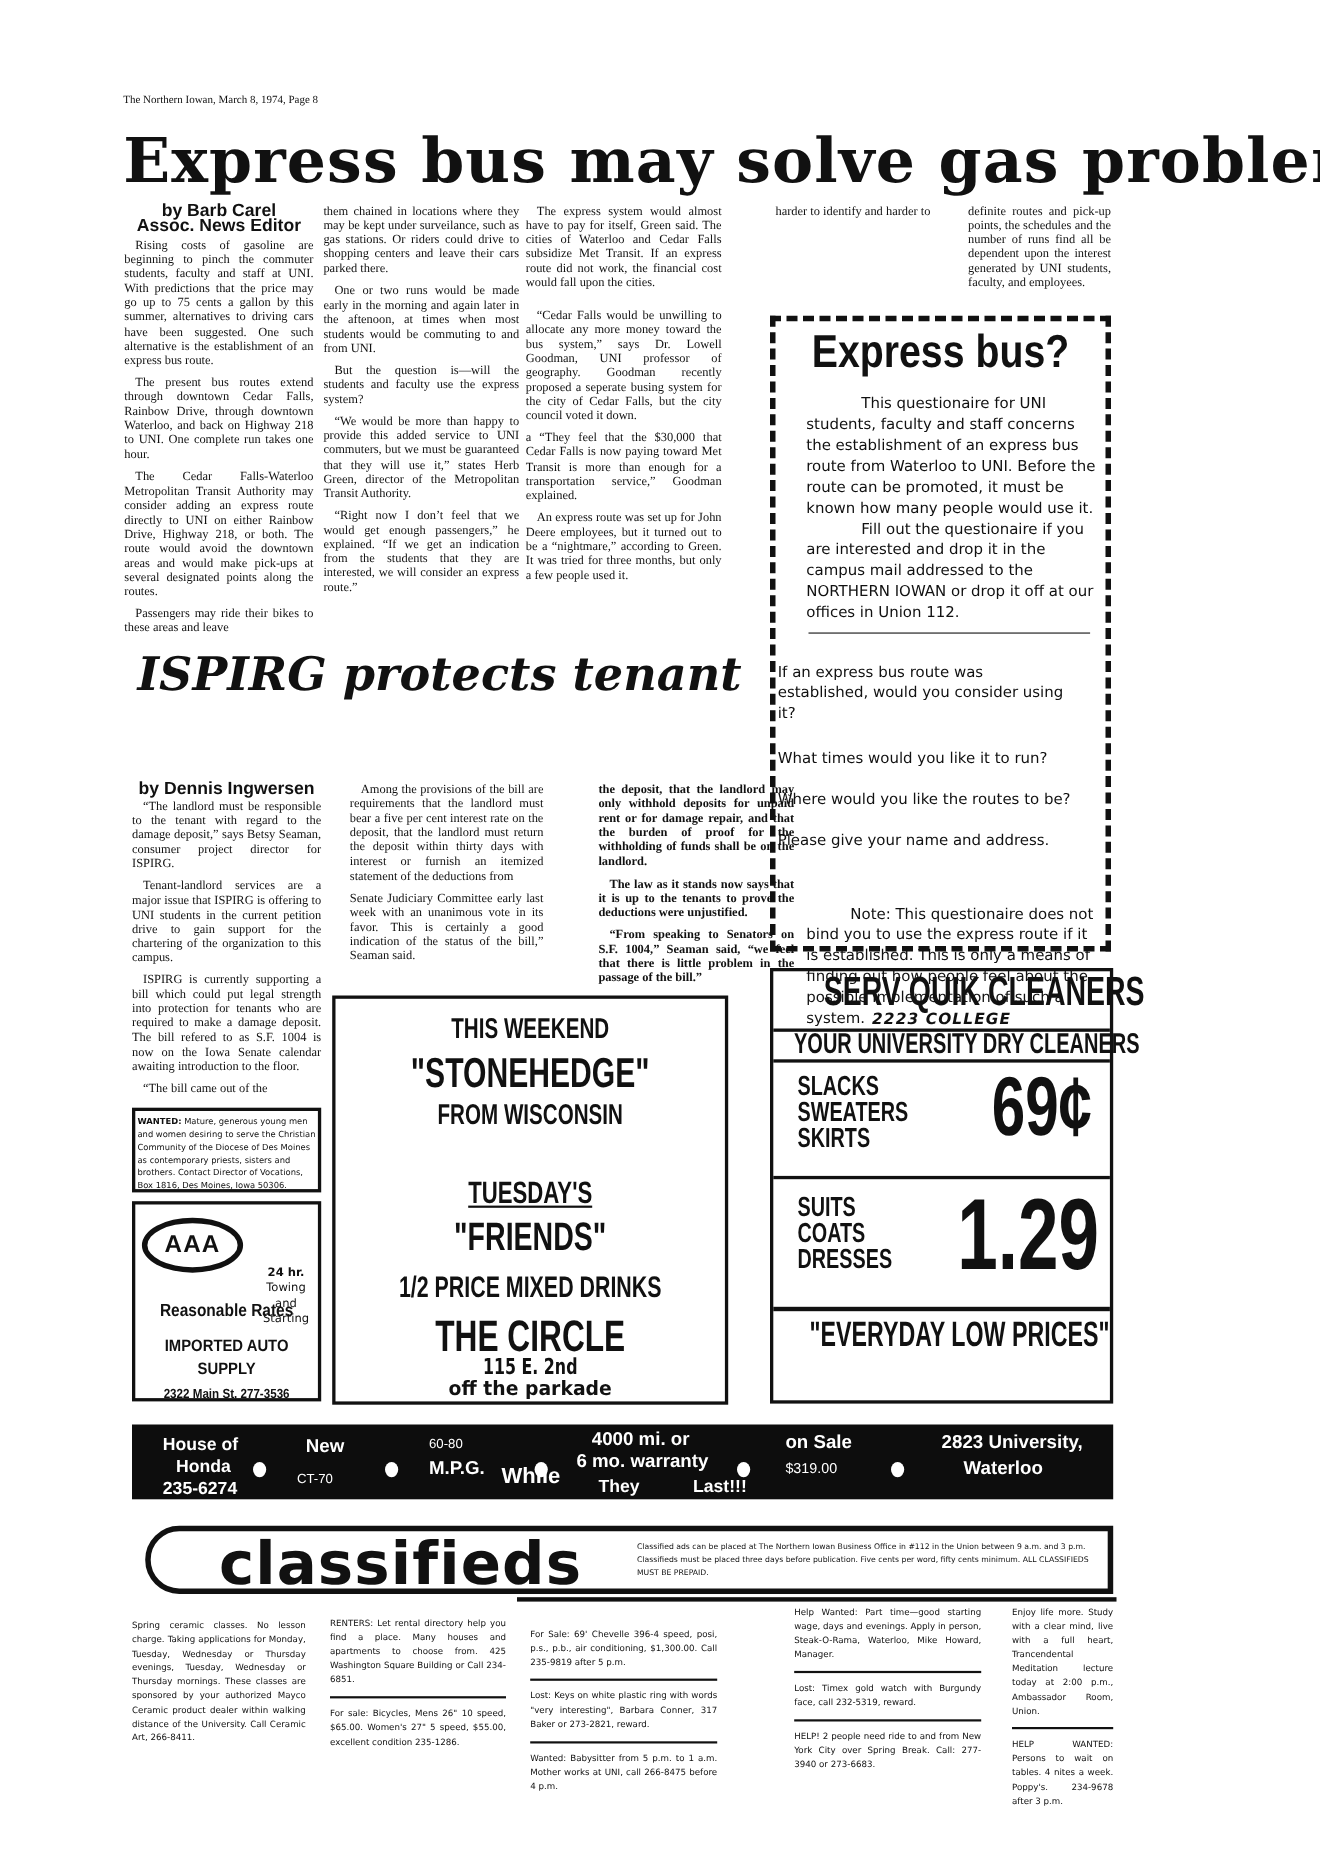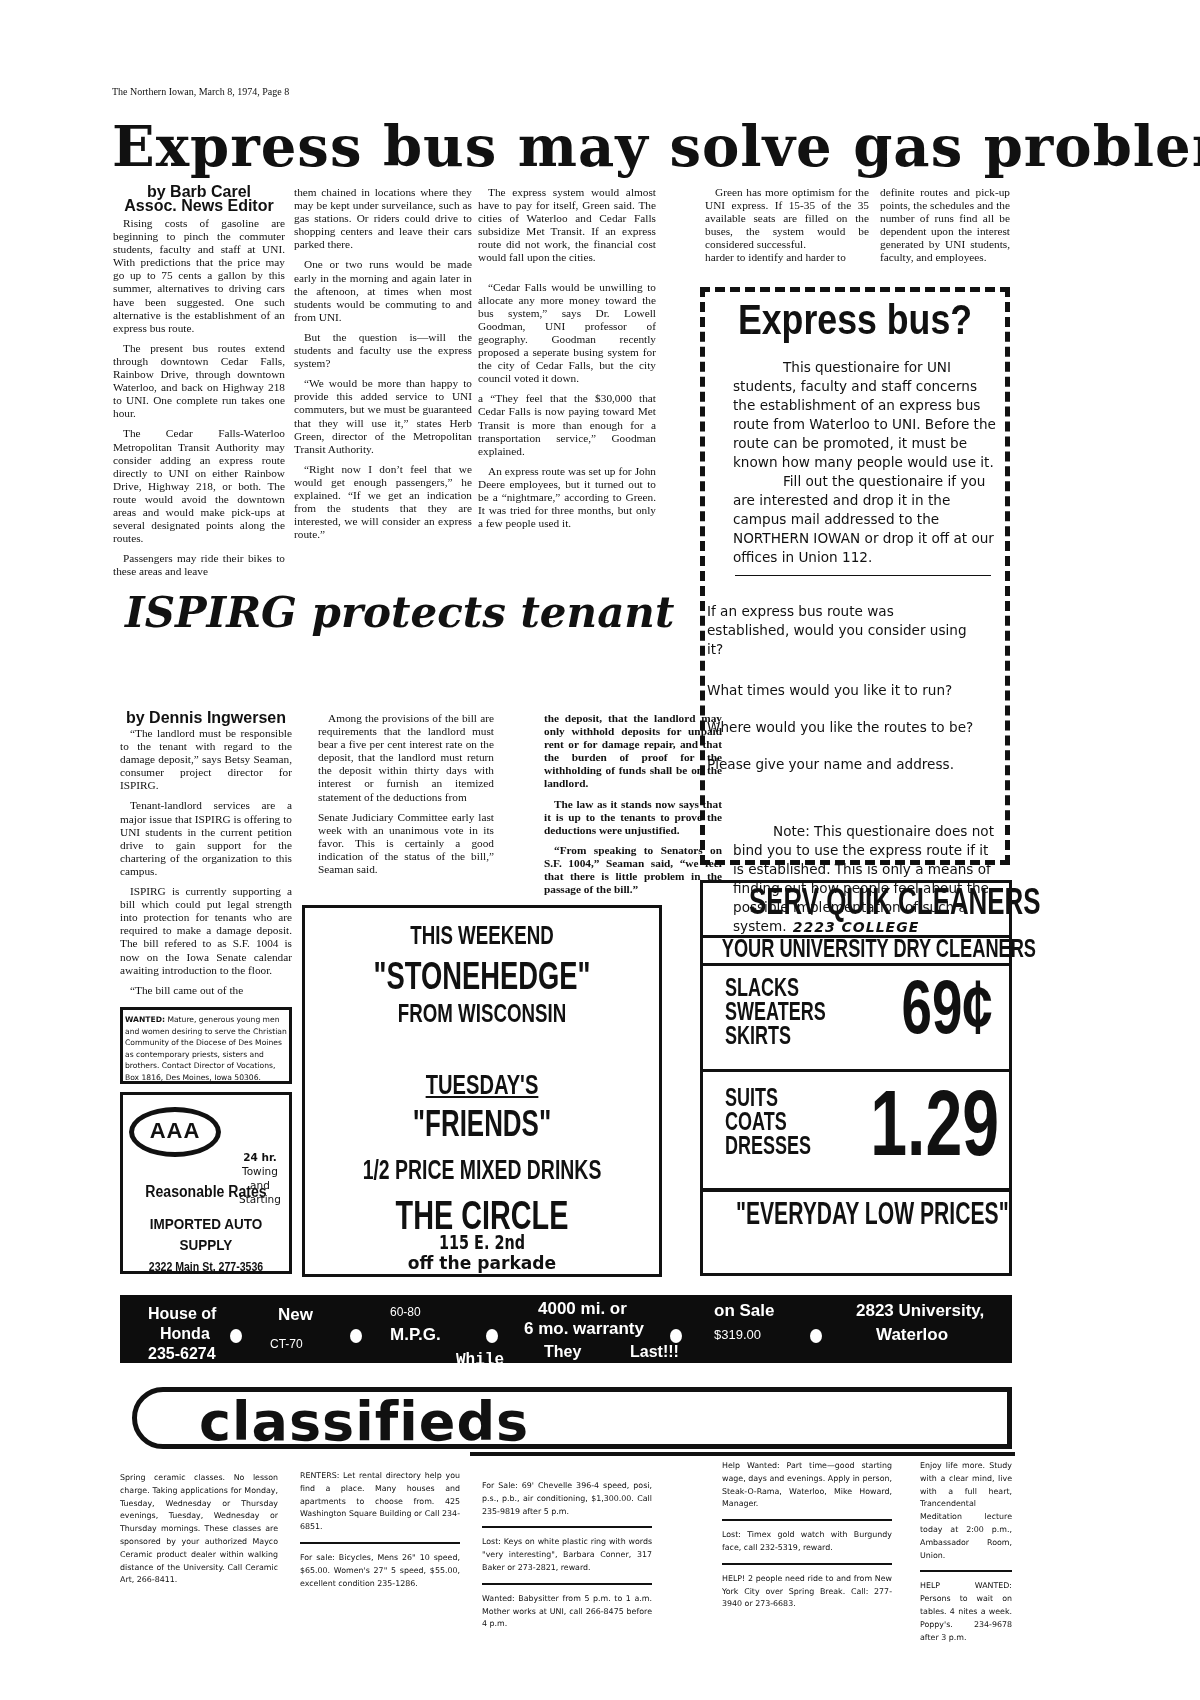--- a/index.html
+++ b/index.html
@@ -78,21 +78,20 @@
 </div>
 
 <div class="abs col" style="left:478px; top:186px; width:178px;">
   <p style="margin-bottom:16px;">The express system would almost have to pay for itself, Green said. The cities of Waterloo and Cedar Falls subsidize Met Transit. If an express route did not work, the financial cost would fall upon the cities.</p>
   <p>“Cedar Falls would be unwilling to allocate any more money toward the bus system,” says Dr. Lowell Goodman, UNI professor of geography. Goodman recently proposed a seperate busing system for the city of Cedar Falls, but the city council voted it down.</p>
   <p style="text-indent:0;">a “They feel that the $30,000 that Cedar Falls is now paying toward Met Transit is more than enough for a transportation service,” Goodman explained.</p>
   <p>An express route was set up for John Deere employees, but it turned out to be a “nightmare,” according to Green. It was tried for three months, but only a few people used it.</p>
 </div>
 
 <div class="abs col" style="left:705px; top:186px; width:164px;">
-  <p style="margin-bottom:0;">Green has more optimism for the UNI express. If 15-35 of the 35 available seats are filled on the buses, the system would be considered successful.</p>
   <p style="text-indent:0;">harder to identify and harder to</p>
 </div>
 
 <div class="abs col" style="left:880px; top:186px; width:130px;">
   <p style="text-indent:0;">definite routes and pick-up points, the schedules and the number of runs find all be dependent upon the interest generated by UNI students, faculty, and employees.</p>
 </div>
 
 <div class="abs qbox">
   <div class="qtitle">Express bus?</div>
   <div class="qsans qintro">
@@ -196,27 +195,28 @@
   <span style="left:270px; top:30px; font-size:17px;">M.P.G.</span>
   <span class="dot" style="left:366px; top:34px;"></span>
   <span style="left:418px; top:4px; font-size:17px;">4000 mi. or</span>
   <span style="left:404px; top:24px; font-size:17px;">6 mo. warranty</span>
   <span class="dot" style="left:550px; top:34px;"></span>
   <span style="left:594px; top:6px; font-size:17px;">on Sale</span>
   <span style="left:594px; top:32px; font-size:13px; font-weight:normal;">$319.00</span>
   <span class="dot" style="left:690px; top:34px;"></span>
   <span style="left:736px; top:6px; font-size:17px;">2823 University,</span>
   <span style="left:756px; top:30px; font-size:17px;">Waterloo</span>
-  <span style="left:336px; top:56px; font-size:16px;font-family:Liberation Mono, monospace;">While</span>
+  <span style="left:336px; top:36px; font-size:20px;">While</span>
   <span style="left:424px; top:48px; font-size:16px;">They</span>
   <span style="left:510px; top:48px; font-size:16px;">Last!!!</span>
 </div>
 
 <div class="abs classbanner">
   <div class="classword">classifieds</div>
+  <div class="classinfo">Classified ads can be placed at The Northern Iowan Business Office in #112 in the Union between 9 a.m. and 3 p.m. Classifieds must be placed three days before publication. Five cents per word, fifty cents minimum. ALL CLASSIFIEDS MUST BE PREPAID.</div>
 </div>
 <div class="abs" style="left:470px; top:1452px; width:545px; border-top:4px solid #111;"></div>
 
 <div class="abs cl" style="left:120px; top:1472px; width:158px;">
   <div class="cl-item last">Spring ceramic classes. No lesson charge. Taking applications for Monday, Tuesday, Wednesday or Thursday evenings, Tuesday, Wednesday or Thursday mornings. These classes are sponsored by your authorized Mayco Ceramic product dealer within walking distance of the University. Call Ceramic Art, 266-8411.</div>
 </div>
 <div class="abs cl" style="left:300px; top:1470px; width:160px;">
   <div class="cl-item">RENTERS: Let rental directory help you find a place. Many houses and apartments to choose from. 425 Washington Square Building or Call 234-6851.</div>
   <div class="cl-item last">For sale: Bicycles, Mens 26" 10 speed, $65.00. Women's 27" 5 speed, $55.00, excellent condition 235-1286.</div>
 </div>

